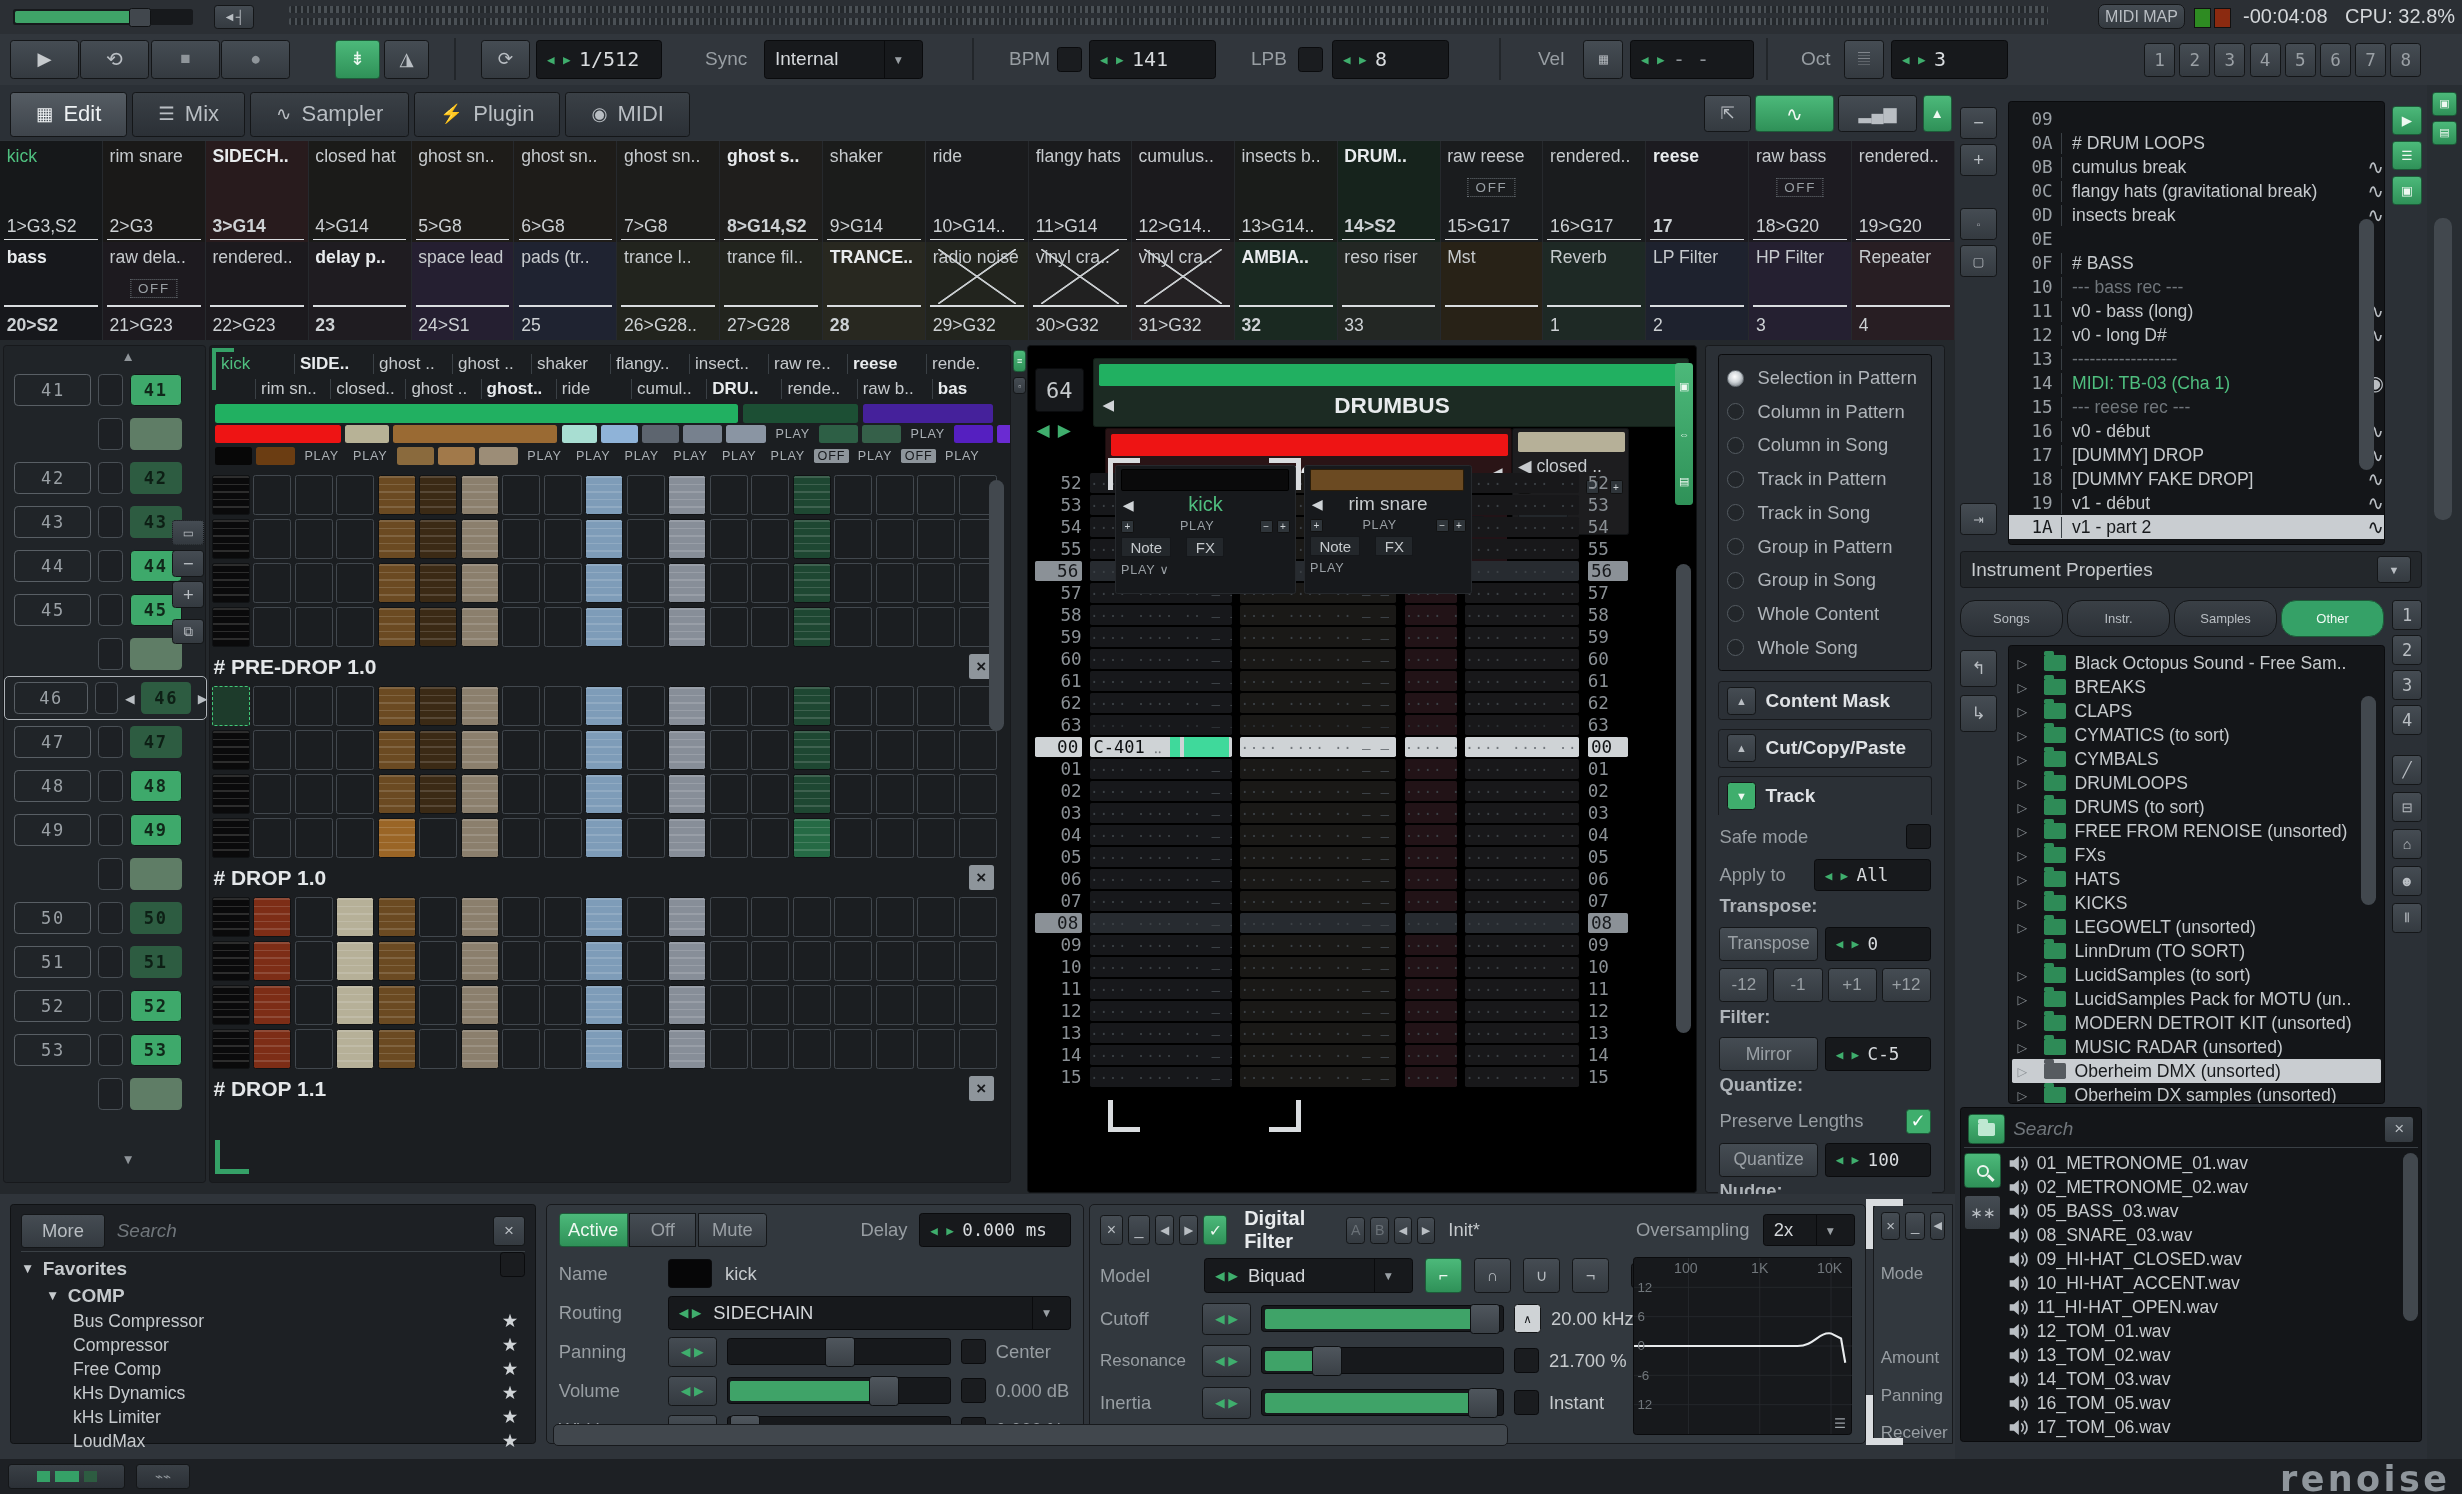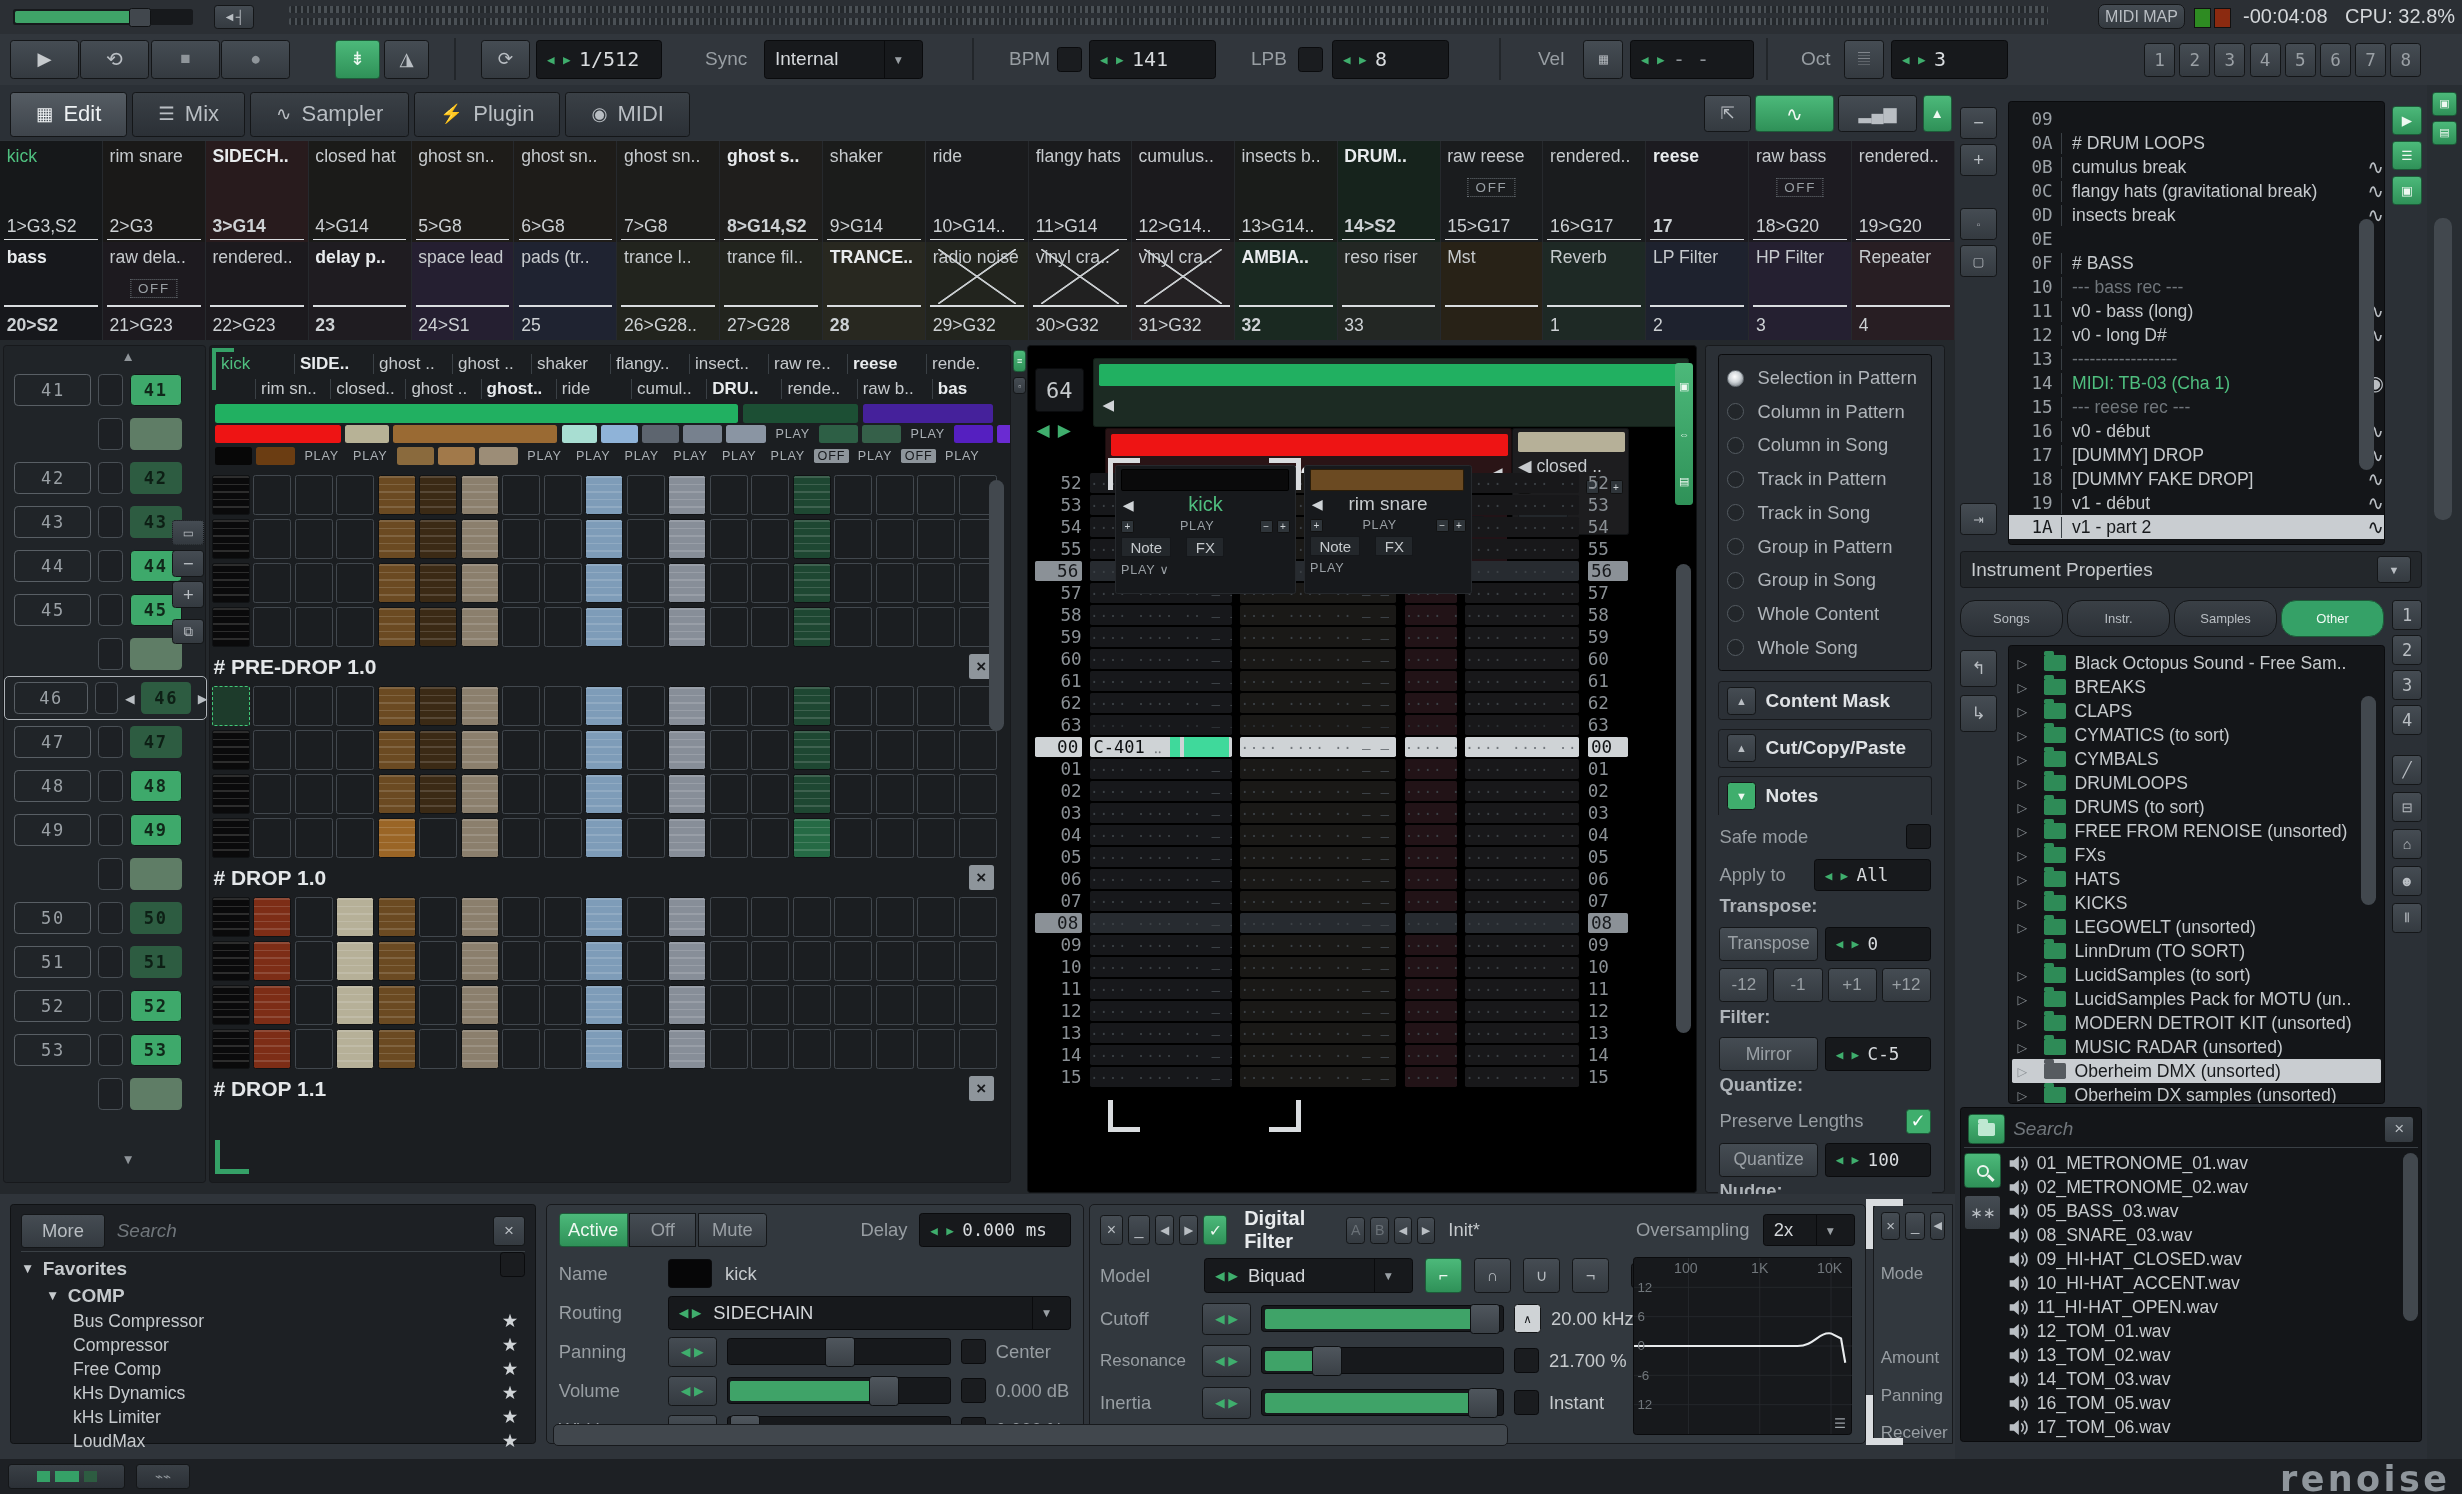--- a/index.html
+++ b/index.html
@@ -974,20 +974,21 @@
       <span>64</span>
     </div>
   <div class="ab row" style="left:8.4px;top:74px;gap:8.4px;color:#3fae6d;font-size:17px">
       <span>◀</span>
       <span>▶</span>
     </div>
 
   <div class="ab" style="left:65px;top:11.7px;width:596px;height:69px;background:#1c2b23;border:0.8px solid #122018;border-radius:2.5px">
     <div class="ab" style="left:5px;top:5px;width:585px;height:22px;background:#21b061;border-radius:1.7px"></div>
     <span class="ab" style="left:8.4px;top:37px;color:#cfd3d6;font-size:15px">◀</span>
+    <div class="ab" style="left:0;top:34px;width:596px;text-align:center;font-weight:bold;font-size:22.6px;color:#e8ebed">DRUMBUS</div>
   </div>
 
   <div class="ab" style="left:77px;top:82px;width:407px;height:65px;background:#2a1416;border:0.8px solid #1a0c0d;border-radius:2.5px">
     <div class="ab" style="left:5px;top:5px;width:397px;height:22px;background:#ee1414;border-radius:1.7px"></div>
     <span class="ab" style="left:8.4px;top:35px;color:#cfd3d6;font-size:15px">◀</span>
     <span class="ab" style="right:8.4px;top:35px;color:#cfd3d6;font-size:15px">◀</span>
     <div class="ab" style="left:0;top:32px;width:407px;text-align:center;font-weight:bold;font-size:22px;color:#e8ebed">SIDECHAIN</div>
   </div>
 
   <div class="ab" style="left:484px;top:82px;width:117px;height:107px;background:#1d1d1f;border:0.8px solid #101214;border-radius:2.5px;padding:3.4px 5px">
@@ -1377,21 +1378,21 @@
   <div class="secbar" style="margin-top:10px">
       <span class="tg">▲</span>
       <span>Content Mask</span>
     </div>
   <div class="secbar" style="margin-top:8.4px">
       <span class="tg">▲</span>
       <span>Cut/Copy/Paste</span>
     </div>
   <div class="secbar" style="margin-top:8.4px;border-bottom:none;border-radius:3.4px 3.4px 0 0">
       <span class="tg gn">▼</span>
-      <span>Notes</span>
+      <span>Track</span>
     </div>
   <div style="background:#2b3036;padding:3.4px 1.7px 0">
     <div class="row" style="justify-content:space-between;height:37px">
         <span class="lab">Safe mode</span>
         <span class="cb"></span>
       </div>
     <div class="row" style="justify-content:space-between;height:40px">
         <span class="lab">Apply to</span>
       <div class="stp" style="width:117px;height:32px;font-size:17.6px">
           <span class="a">◀</span>

